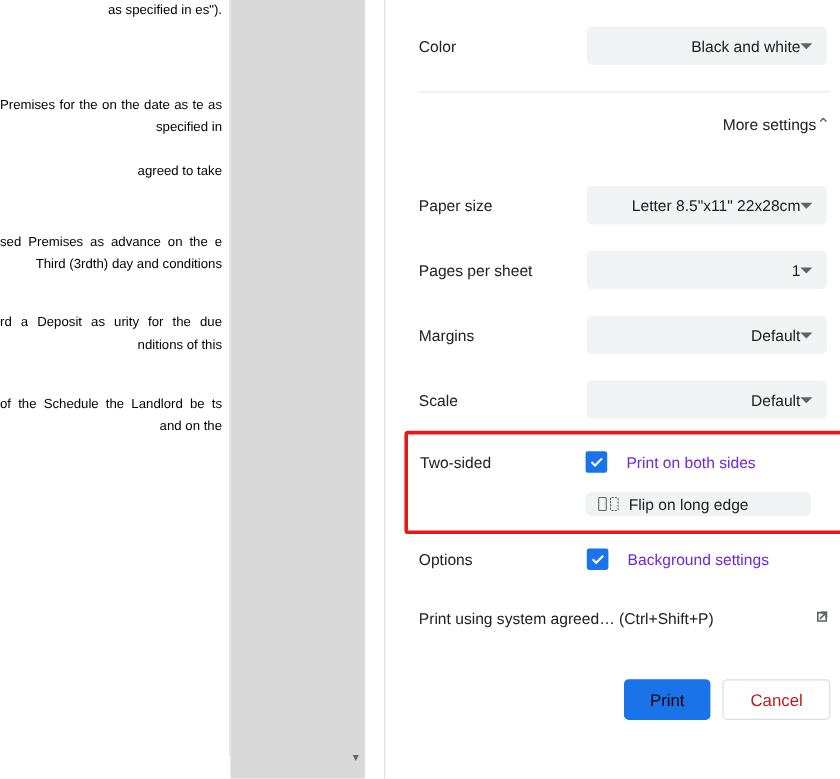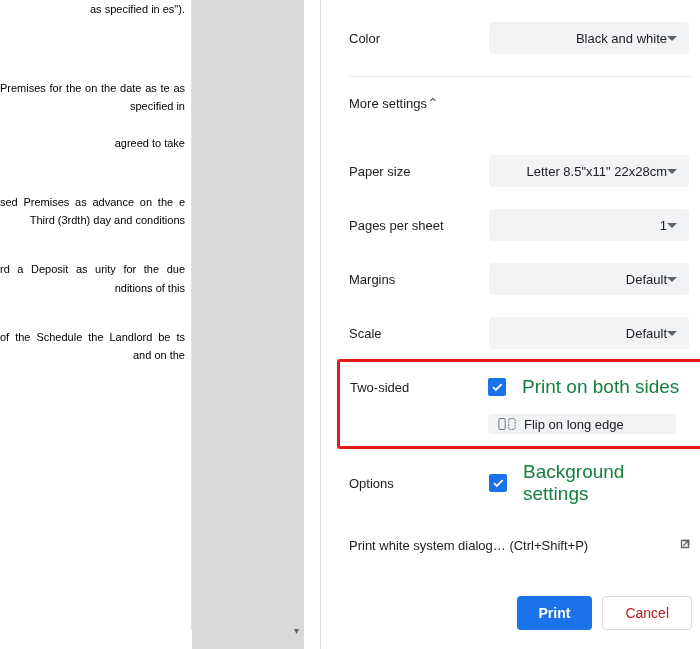--- a/index.html
+++ b/index.html
@@ -16,43 +16,43 @@
     
     .row { display: flex; align-items: center; margin-bottom: 22px; }
     .row-label { width: 140px; font-size: 13px; color: #202124; }
     .row-control { flex: 1; }
     
     .select { width: 200px; height: 32px; background: #f1f3f4; border: none; border-radius: 4px; padding: 0 12px; display: flex; align-items: center; justify-content: flex-end; color: #202124; font-size: 13px; cursor: pointer; }
     .select .caret { width: 0; height: 0; border-left: 5px solid transparent; border-right: 5px solid transparent; border-top: 5px solid #5f6368; }
     
     .divider { border-top: 1px solid #e8eaed; margin: 4px 0 18px 0; }
     
-    .more-settings { display: flex; justify-content: flex-start; align-items: center; margin-bottom: 44px; cursor: pointer; }
+    .more-settings { display: flex; justify-content: flex-end; align-items: center; margin-bottom: 44px; cursor: pointer; }
     .chev-up { font-size: 14px; color: #5f6368; }
     
     .checkbox-row { display: flex; align-items: center; }
     .checkbox { width: 18px; height: 18px; background: #1a73e8; border-radius: 2px; display: flex; align-items: center; justify-content: center; margin-right: 16px; cursor: pointer; flex-shrink: 0; }
     .checkbox svg { width: 14px; height: 14px; }
-    .checkbox-label { font-size: 19px; color: #15803d; }
+    .checkbox-label { font-size: 13px; color: #6d28d9; }
     
     .highlight-box { border: 3px solid #e21a1a; border-radius: 3px; padding: 14px 10px 12px 10px; margin: -4px -12px 12px -12px; }
     .highlight-box .row { margin-bottom: 16px; }
     .highlight-box .row:last-child { margin-bottom: 0; }
     .highlight-box .row-label-empty { width: 138px; }
     
     .flip-select { width: 188px; height: 20px; background: #f1f3f4; border: none; border-radius: 4px; padding: 0 10px; display: flex; align-items: center; justify-content: space-between; color: #202124; font-size: 13px; cursor: pointer; }
     .flip-icon { display: inline-flex; align-items: center; margin-right: 8px; }
     .flip-icon svg { width: 18px; height: 14px; stroke: #5f6368; fill: none; }
     
     .system-dialog { display: flex; justify-content: space-between; align-items: center; font-size: 13px; color: #202124; margin-top: 32px; margin-bottom: 42px; cursor: pointer; }
     .external-icon svg { width: 14px; height: 14px; stroke: #5f6368; fill: none; stroke-width: 1.5; }
     
     .footer { display: flex; justify-content: flex-end; gap: 10px; }
     .btn { height: 34px; padding: 0 22px; border-radius: 4px; font-size: 14px; cursor: pointer; display: flex; align-items: center; justify-content: center; }
-    .btn-primary { background: #1a73e8; color: #ffffff; border: none; font-weight: 700; }
+    .btn-primary { background: #1a73e8; color: #000000; border: none; font-weight: 400; }
     .btn-secondary { background: #fff; color: #b91c1c; border: 1px solid #dadce0; }
   </style>
 </head>
 <body>
 
 <div class="preview-area">
   <div class="preview-text">
     <p>as specified in es").</p>
     <p style="margin-top:60px">Premises for the on the date as te as specified in</p>
     <p>agreed to take</p>
@@ -162,21 +162,21 @@
         <svg viewBox="0 0 24 24">
             <path d="M5 12l5 5L20 7" stroke="#fff" stroke-width="3" fill="none"></path>
           </svg>
       </div>
       <span class="checkbox-label">Background settings</span>
     </div>
   </div>
 
   <div class="system-dialog">
     <span>
-      <span>Print white system dialog…</span>
+      <span>Print using system agreed…</span>
       <span>(Ctrl+Shift+P)</span>
     </span>
     <span class="external-icon">
       <svg viewBox="0 0 16 16">
           <path d="M4 4h8v8H4z"></path>
           <path d="M7 4l5 0 0 5" stroke-width="2"></path>
           <path d="M12 4L6 10"></path>
         </svg>
     </span>
   </div>

